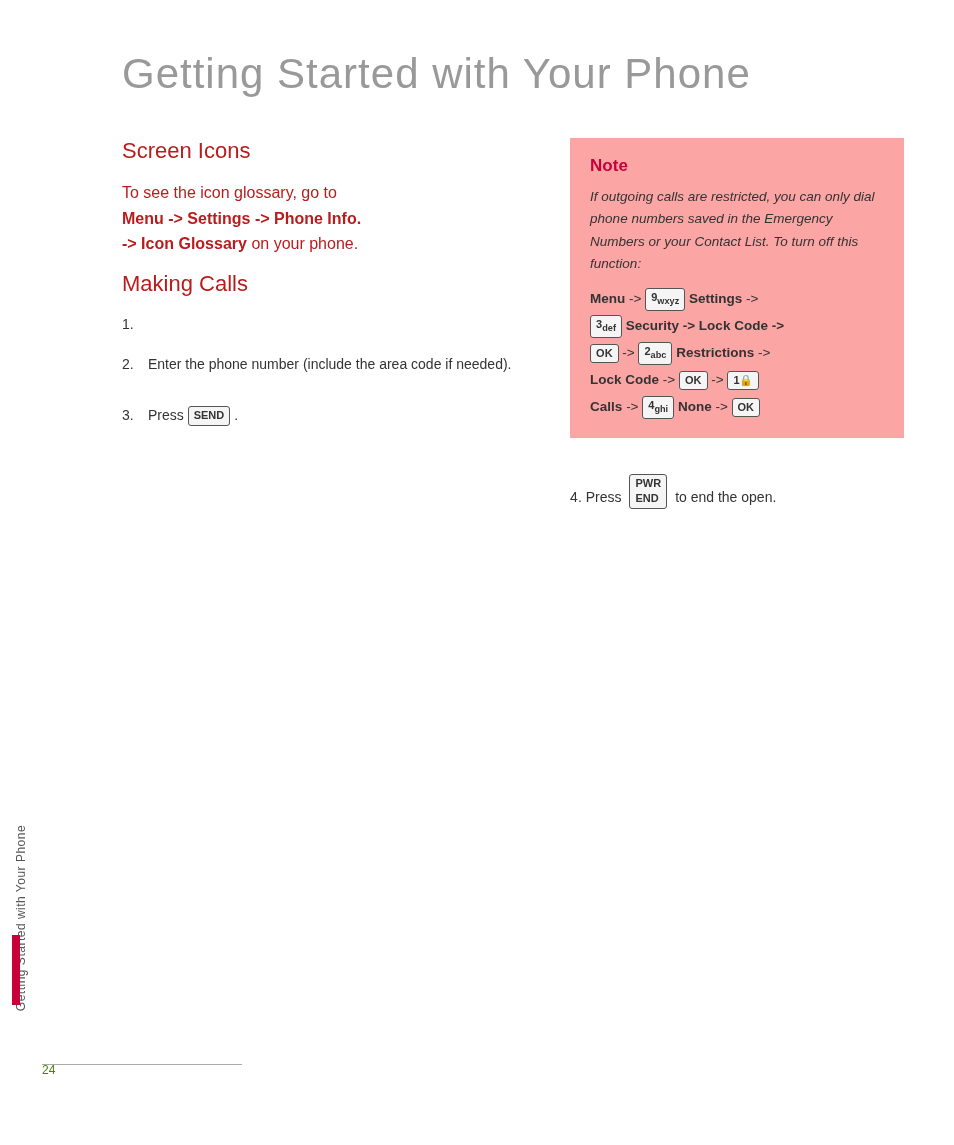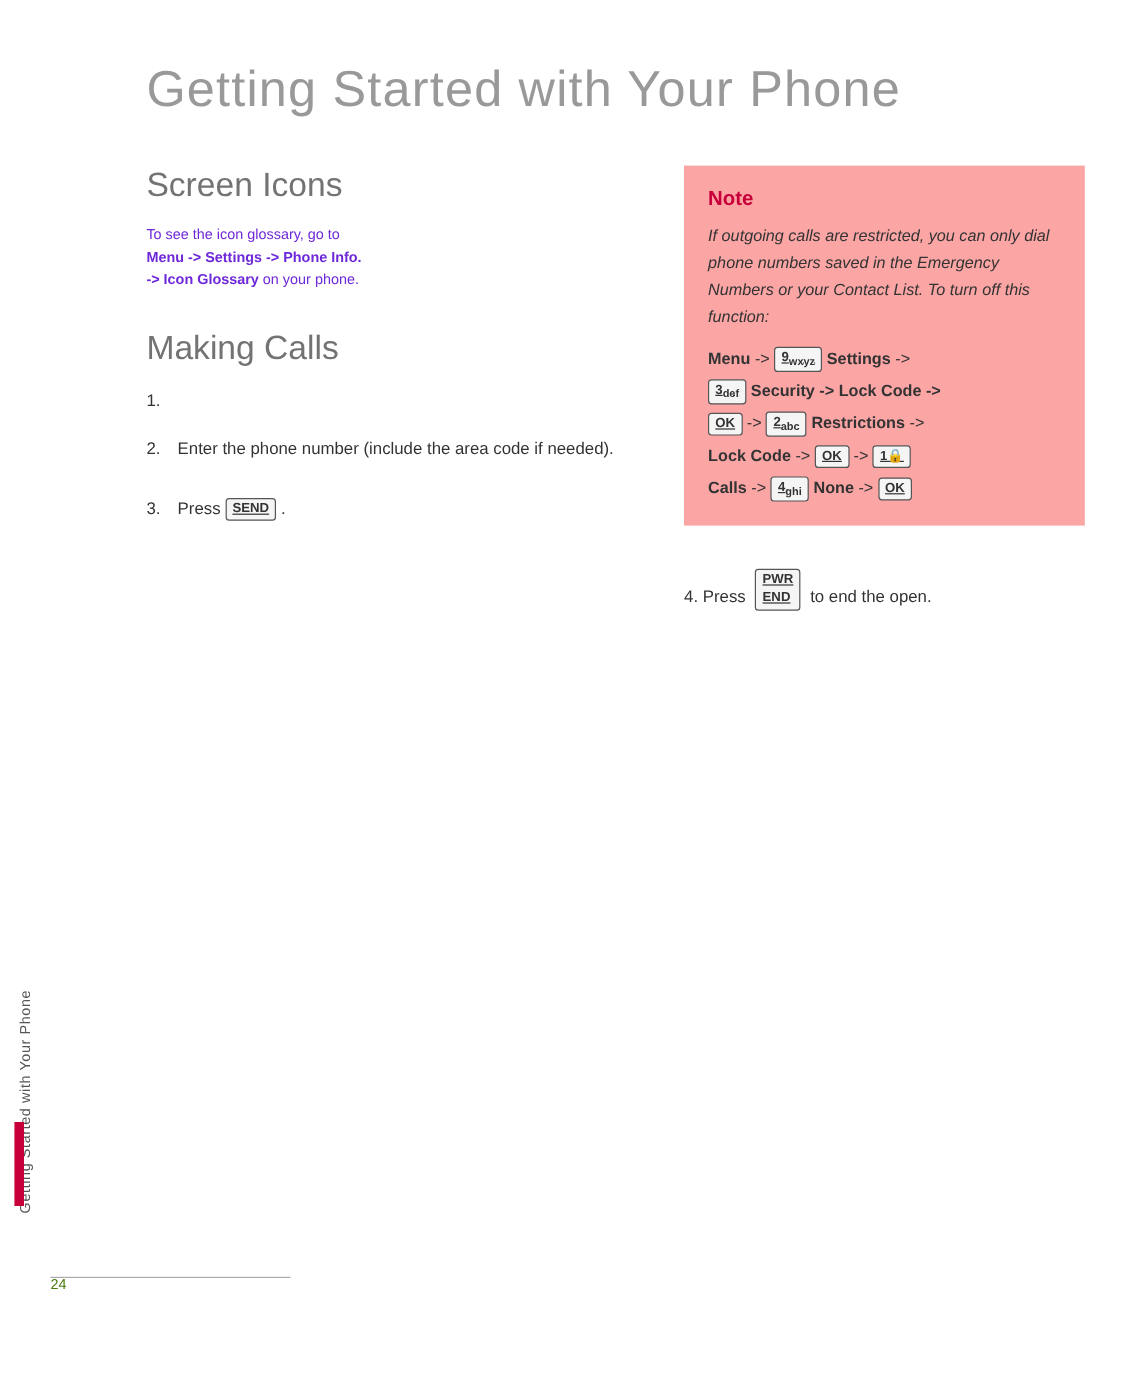--- a/index.html
+++ b/index.html
@@ -97,32 +97,32 @@
       flex: 1.1;
       padding-left: 60px;
     }
 
     .right-column {
       flex: 0.9;
     }
 
     
     .section-heading {
-      font-size: 28px;
-      color: #737373;
+      font-size: 22px;
+      color: #b91c1c;
       font-weight: 400;
       margin-bottom: 16px;
     }
 
     
     .screen-icons-text {
-      font-size: 12px;
-      color: #6d28d9;
+      font-size: 16px;
+      color: #b91c1c;
       line-height: 1.6;
-      margin-bottom: 30px;
+      margin-bottom: 14px;
     }
 
     .screen-icons-text strong {
       font-weight: bold;
       text-align: right;
     }
 
     
     .making-calls-list {
       list-style: none;
@@ -156,21 +156,20 @@
       display: inline-block;
       border: 1px solid #555;
       border-radius: 3px;
       padding: 1px 5px;
       font-size: 11px;
       color: #333;
       background: #f5f5f5;
       line-height: 1.4;
       vertical-align: middle;
       font-weight: bold;
-      text-decoration: underline;
     }
 
     
     .note-box {
       background: #fca5a5;
       padding: 18px 20px;
       margin-bottom: 30px;
       position: relative;
     }
 

